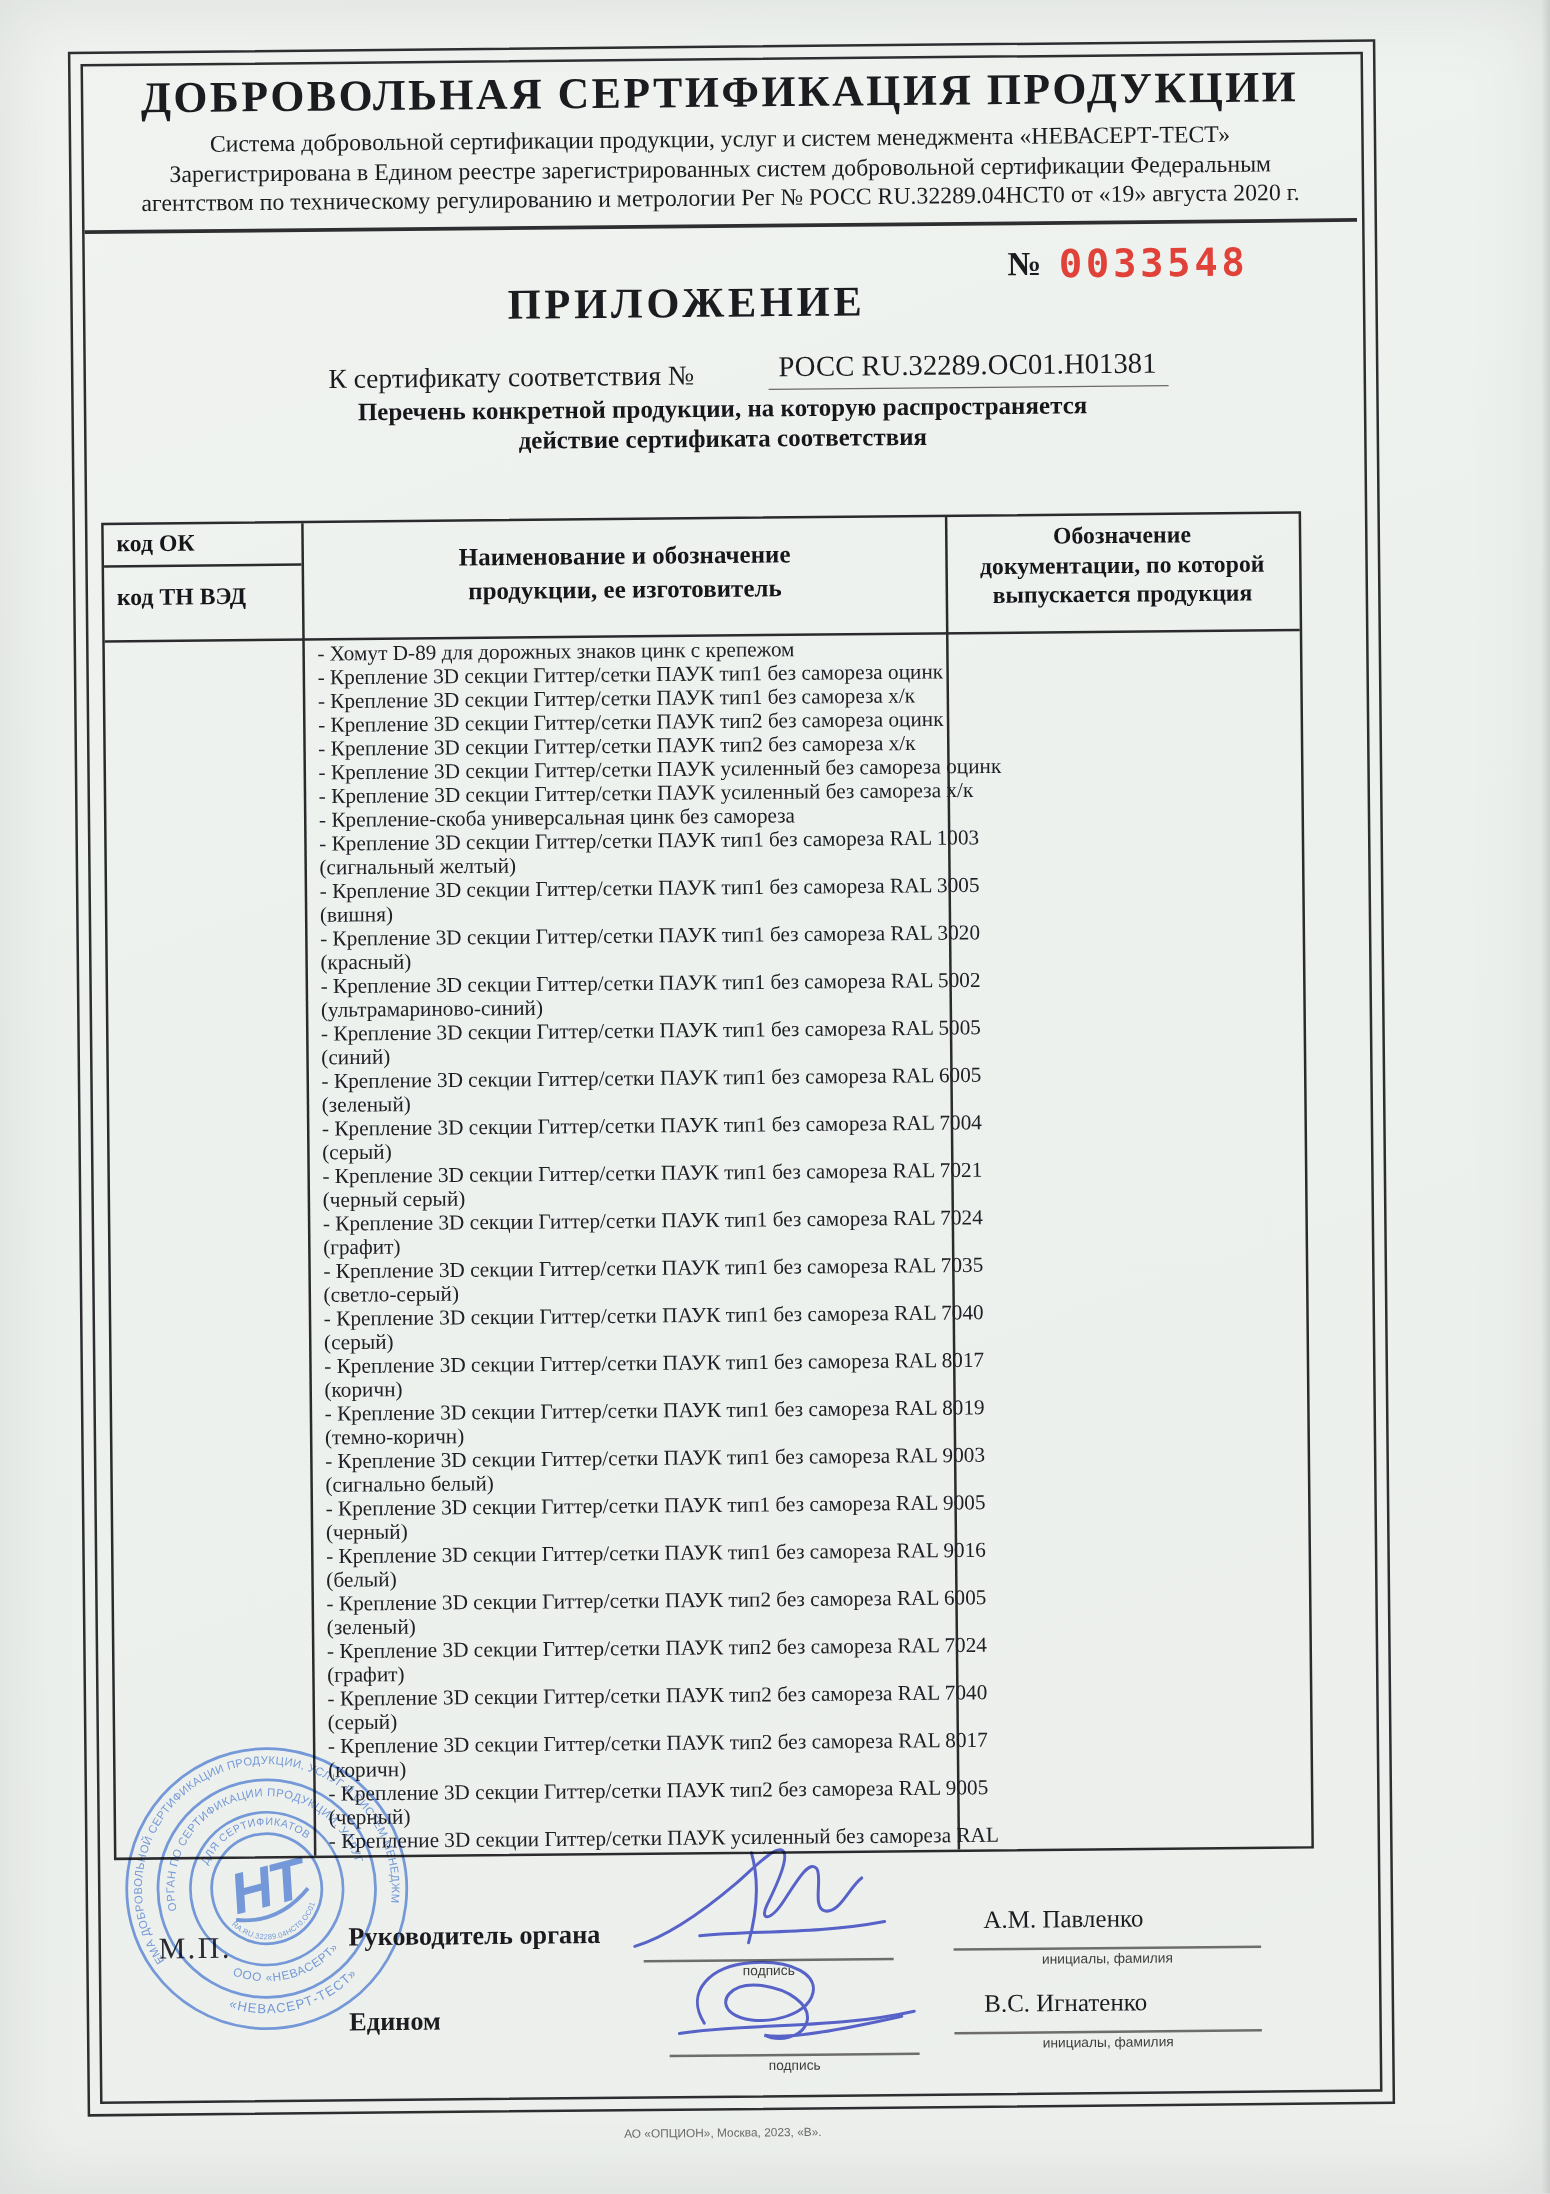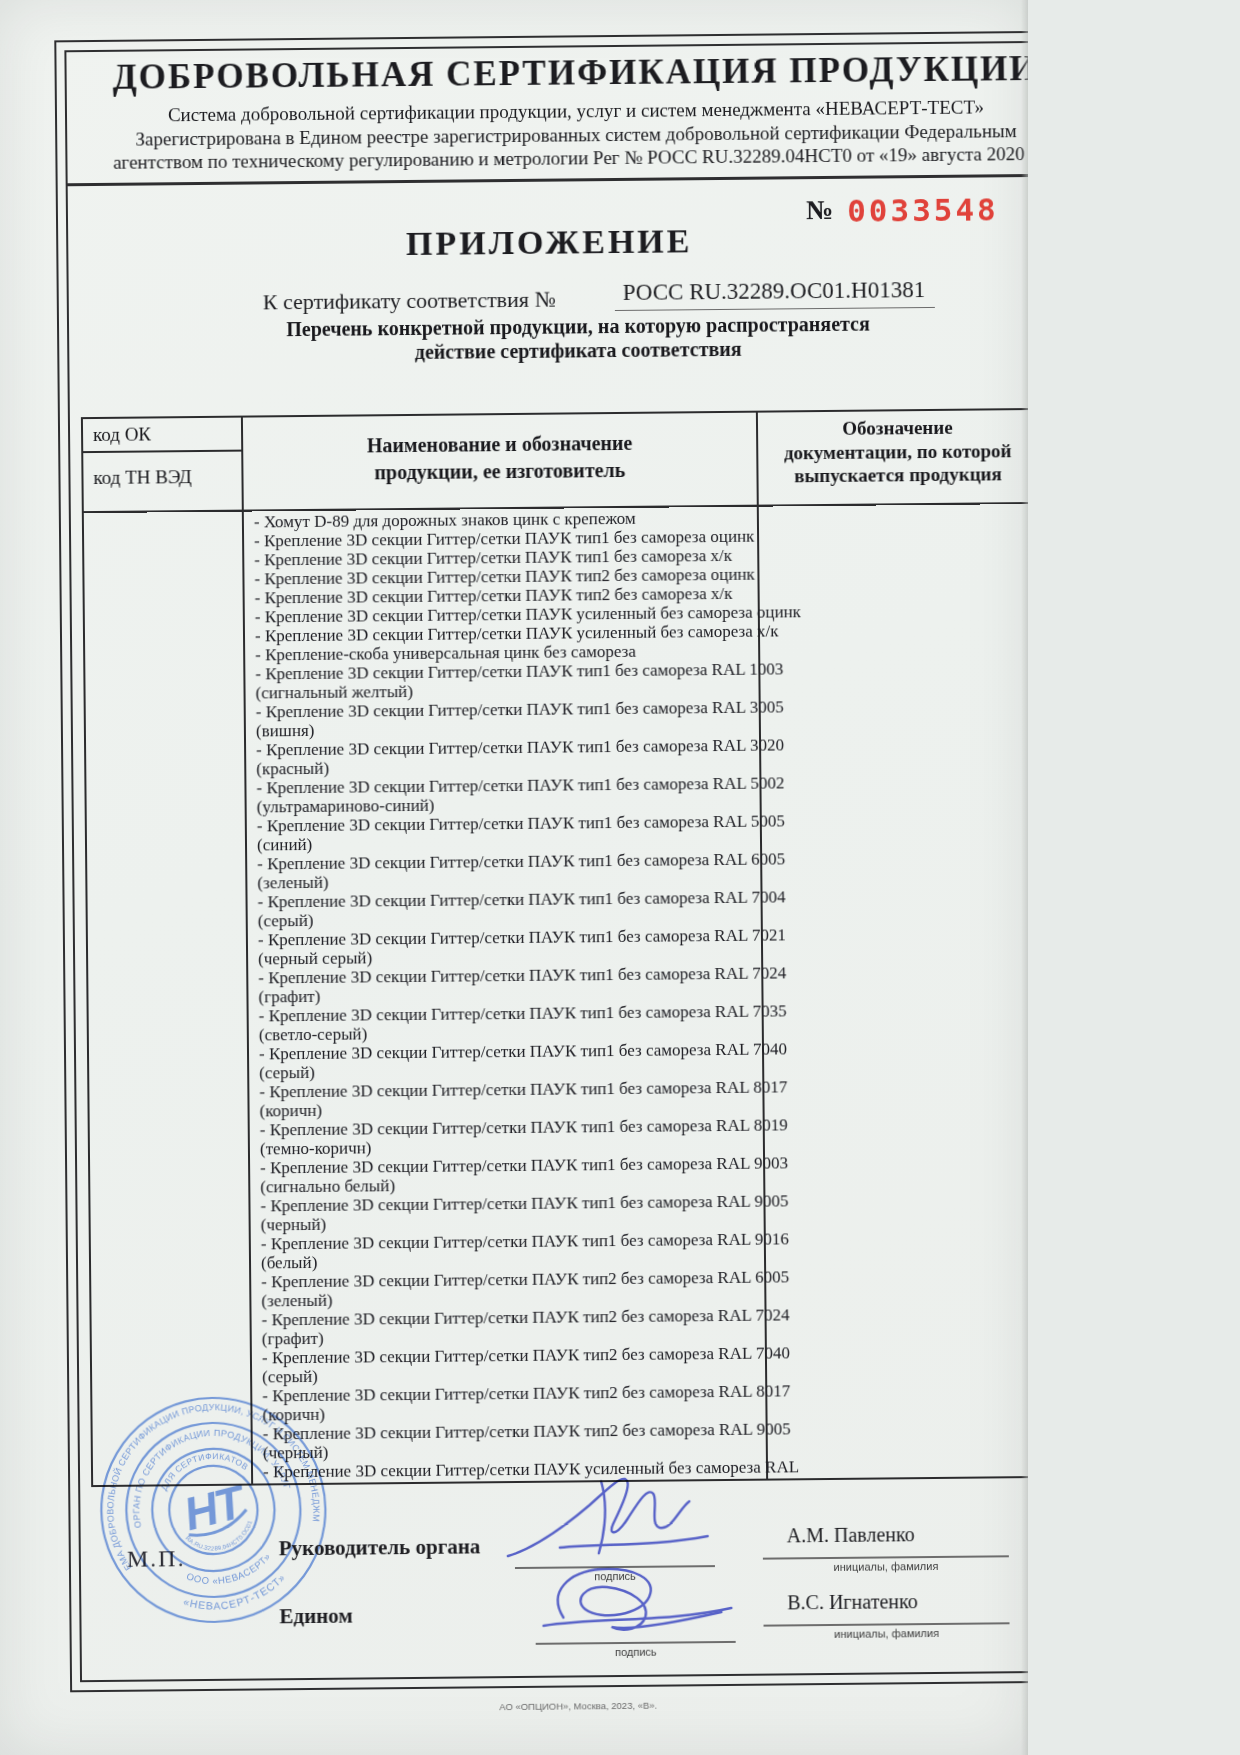--- a/index.html
+++ b/index.html
@@ -1,17 +1,17 @@
 <!DOCTYPE html>
 <html><head>
 <meta charset="utf-8">
 <style>
   html,body{margin:0;padding:0;}
   body{background:#e7ebe9; font-family:"Liberation Serif", serif;}
-  .page{position:relative; width:1028px; height:1755px; overflow:hidden;
+  .page{position:relative; width:1240px; height:1755px; overflow:hidden;
         background:linear-gradient(160deg,#f0f3f0 0%,#edf1ee 45%,#ecefec 100%);
         box-shadow:inset 0 0 60px rgba(120,130,125,.18);}
   .scan{position:absolute; inset:0; transform:rotate(-0.55deg); transform-origin:50% 48%;}
   .edge-right{position:absolute; top:0; right:0; width:7px; height:100%;
         background:linear-gradient(to left,#bcc0bd,rgba(188,192,189,0)); opacity:.6;}
   .frame-outer{position:absolute; left:62px; top:36px; width:1042px; height:1648px;
         border:2px solid #2e2e30;}
   .frame-inner{position:absolute; left:72px; top:46px; width:1022px; height:1628px;
         border:2px solid #2e2e30;}
   .hdr{position:absolute; left:80px; width:1006px; text-align:center; color:#1c1c20;}
@@ -30,22 +30,22 @@
   .cert-value{position:absolute; left:628px; top:281px; font-size:23px; color:#1c1c20; white-space:nowrap;}
   .cert-underline{position:absolute; left:620px; top:311px; width:320px; height:1px; background:#6b6b6b;}
   .desc{position:absolute; left:40px; width:1086px; text-align:center; font-size:20px;
         font-weight:bold; color:#17171b;}
   .desc1{top:316px;} .desc2{top:340px;}
   .tbl{position:absolute; left:85px; top:413px; width:956px; height:1066px; border:2px solid #2b2b2d;}
   .tbl .v1{position:absolute; left:158px; top:0; bottom:0; width:2px; background:#2b2b2d;}
   .tbl .v2{position:absolute; left:673px; top:0; bottom:0; width:2px; background:#2b2b2d;}
   .tbl .h-head{position:absolute; left:0; right:0; top:92px; height:2px; background:#2b2b2d;}
   .tbl .h-sub{position:absolute; left:0; width:158px; top:32px; height:2px; background:#2b2b2d;}
-  .cell-ok{position:absolute; left:10px; top:5px; font-size:19px; font-weight:normal; color:#17171b;text-align:center;}
-  .cell-tnved{position:absolute; left:10px; top:48px; font-size:19px; font-weight:normal; color:#17171b;}
+  .cell-ok{position:absolute; left:10px; top:5px; font-size:19px; font-weight:bold; color:#17171b;text-align:center;}
+  .cell-tnved{position:absolute; left:10px; top:48px; font-size:19px; font-weight:bold; color:#17171b;}
   .col-product{position:absolute; left:160px; top:16px; width:513px; text-align:center;
         font-size:20px; font-weight:bold; line-height:27px; color:#17171b;}
   .col-docs{position:absolute; left:675px; top:5px; width:279px; text-align:center;
         font-size:19px; font-weight:bold; line-height:23.5px; color:#17171b;}
   .items{position:absolute; left:170px; top:95px; width:520px; font-size:17px; color:#202026;}
   .items div{height:19px; line-height:19px; white-space:nowrap;}
   .mp{position:absolute; left:120px; top:1542px; font-size:24px; color:#2b2b33; letter-spacing:2px;}
   .stamp{position:absolute; left:82px; top:1382px; width:250px; height:250px;
         transform:rotate(-14deg); mix-blend-mode:multiply; opacity:.88;}
   .sig-svg{position:absolute; mix-blend-mode:multiply;}

